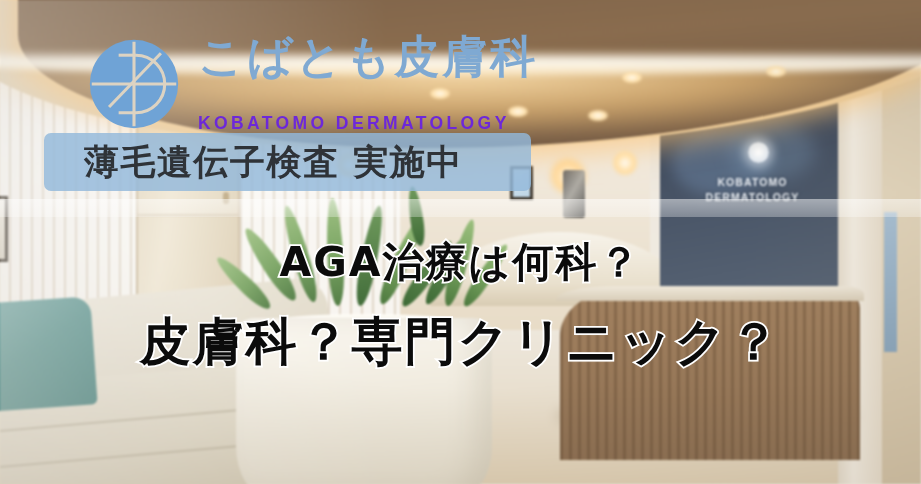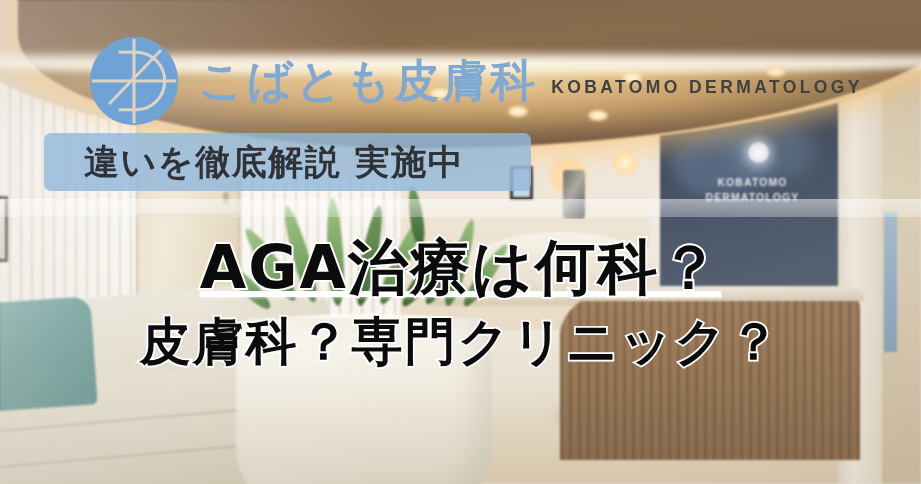--- a/index.html
+++ b/index.html
@@ -235,28 +235,28 @@
   .blurwrap{ position:absolute; inset:0; filter:blur(1.15px); }
 
   
   .fg{ position:absolute; inset:0; }
 
   .logo-row{
     position:absolute; left:86px; top:33px;
     display:flex; align-items:center; gap:16px;
   }
   .logo-mark{ width:96px; height:96px; display:block; }
-  .logo-txt{ display:flex; flex-direction:row;gap:13px; }
+  .logo-txt{ display:flex; flex-direction:column;gap:13px; }
   .logo-jp{
     font-size:45px; font-weight:700; color:#7fa9d2;
     letter-spacing:3px; line-height:1.05;
     font-family:"DejaVu Sans","Liberation Sans",sans-serif;
   }
   .logo-en{
-    font-size:17.5px; font-weight:600; color:#404040;
+    font-size:17.5px; font-weight:600; color:#6d28d9;
     letter-spacing:3.4px; margin-top:20px; white-space:nowrap;
   }
 
   .blue-banner{
     position:absolute; left:44px; top:133px;
     width:487px; height:58px;
     background:rgba(146,184,219,.82);
     border-radius:7px;
     display:flex; align-items:center;
   }
@@ -269,21 +269,21 @@
 
   .headline{
     position:absolute; left:0; right:0;
     text-align:center;
     font-weight:700; color:#0b0b0b;
     font-family:"DejaVu Sans","Liberation Sans",sans-serif;
     -webkit-text-stroke:3.5px #ffffff;
     paint-order:stroke fill;
     text-shadow:0 1px 2px rgba(255,255,255,.55);
   }
-  .h-line1{ top:228px; font-size:60px; letter-spacing:2px;text-decoration:underline; }
+  .h-line1{ top:235px; font-size:41px; letter-spacing:2px; }
   .h-line2{ top:308px; font-size:51px; letter-spacing:2px; }
   .h-line3{
     top:393px; font-size:33px; letter-spacing:0.5px;
     -webkit-text-stroke:2.6px #ffffff;
   }
 </style>
 </head>
 <body>
 
 <div class="canvas">
@@ -373,20 +373,20 @@
           <path d="M52 20 L34 20"></path>
         </g>
       </svg>
       <div class="logo-txt">
         <div class="logo-jp">こばとも皮膚科</div>
         <div class="logo-en">KOBATOMO DERMATOLOGY</div>
       </div>
     </div>
 
     <div class="blue-banner">
-      <span class="banner-txt">違いを徹底解説 実施中</span>
+      <span class="banner-txt">薄毛遺伝子検査 実施中</span>
     </div>
 
     <div class="headline h-line1">AGA治療は何科？</div>
     <div class="headline h-line2">皮膚科？専門クリニック？</div>
 
   </div>
 </div>
 
 </body></html>

